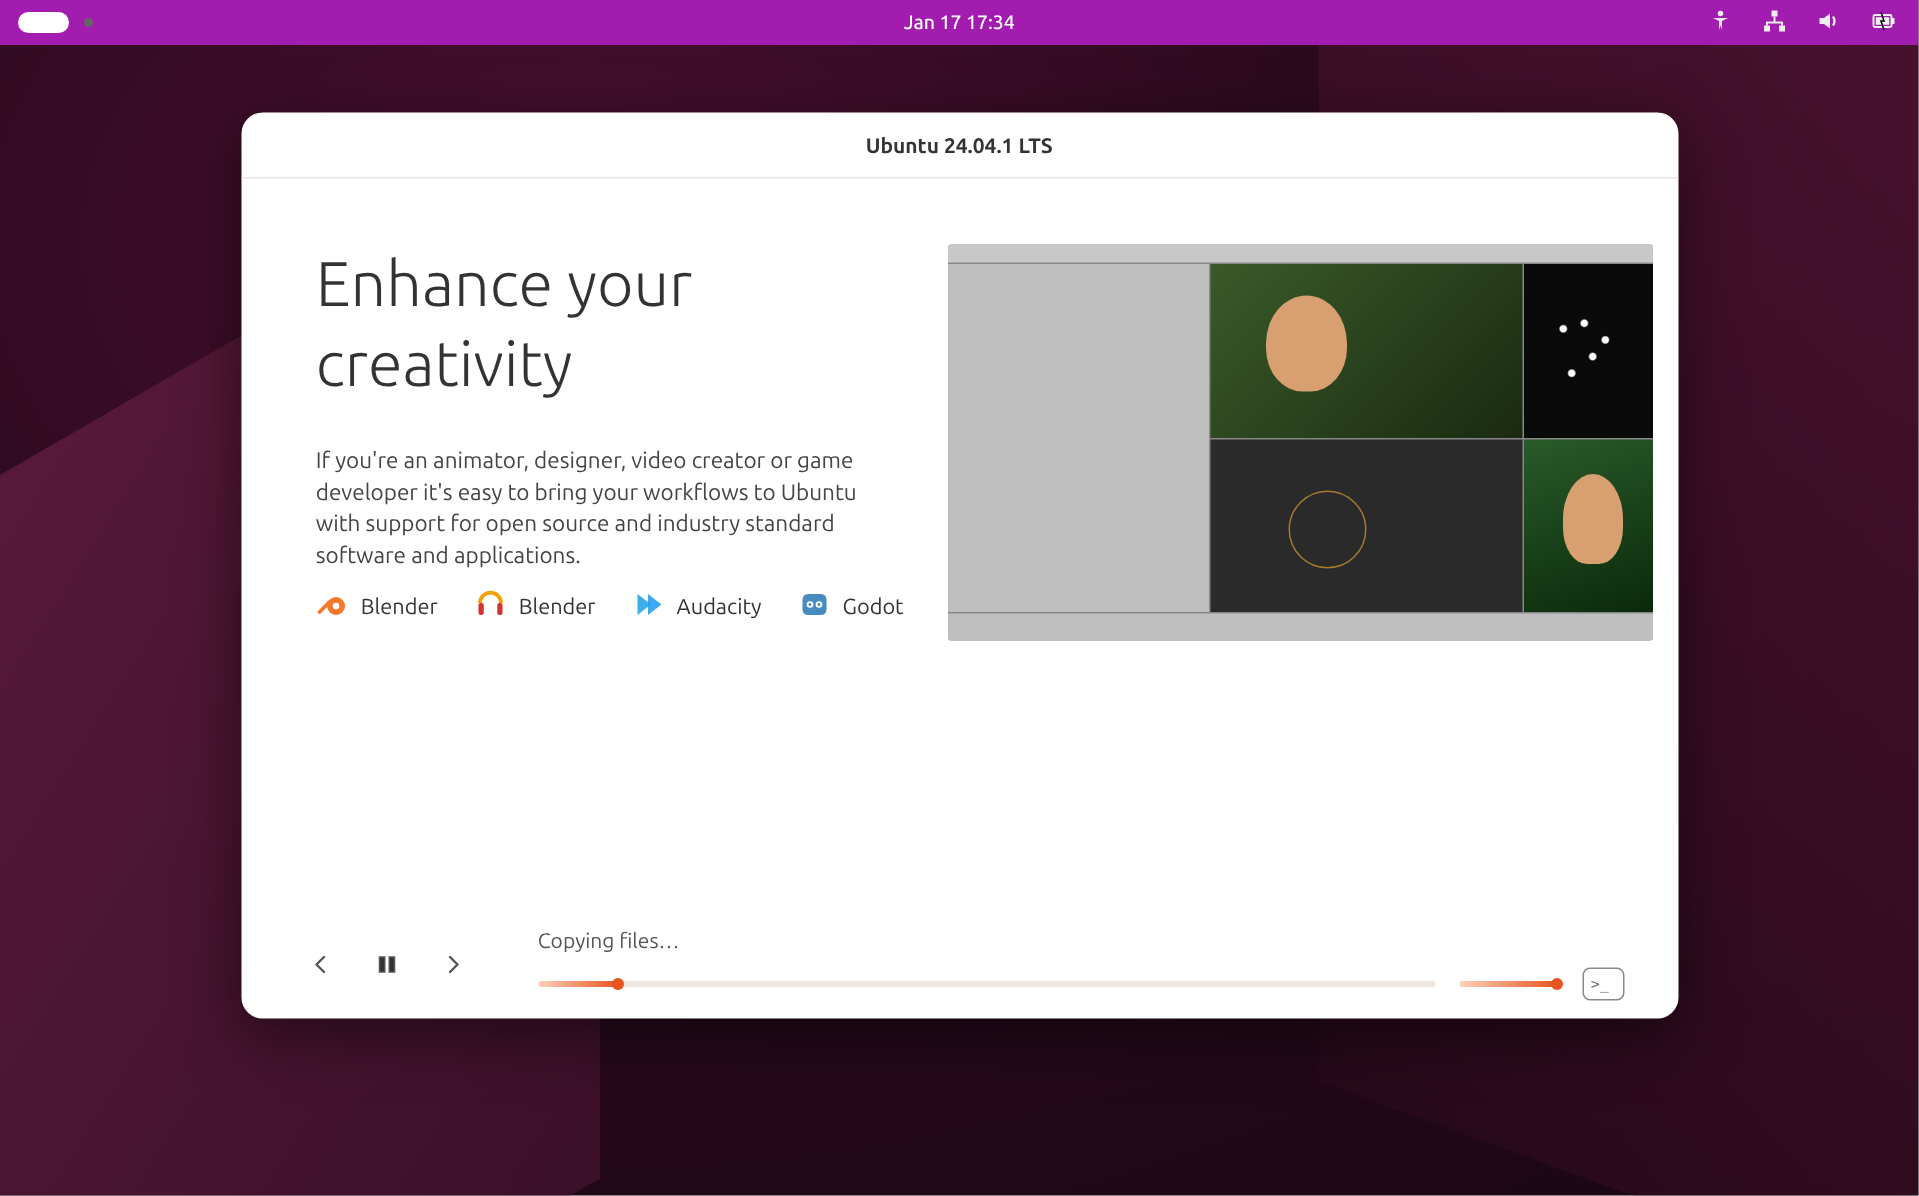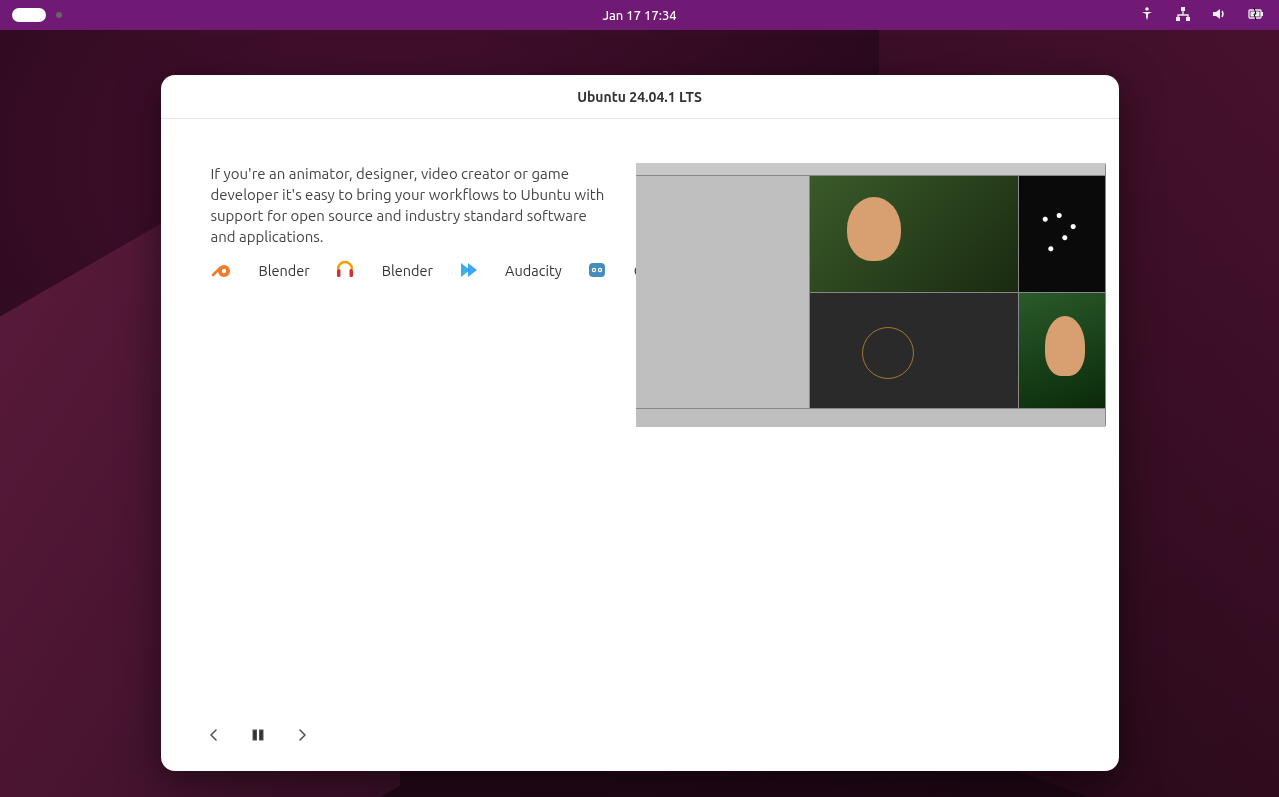--- a/index.html
+++ b/index.html
@@ -4,53 +4,53 @@
 <style>
   * { box-sizing: border-box; margin: 0; padding: 0; }
   html, body { width: 1279px; height: 797px; overflow: hidden; font-family: Ubuntu, "Segoe UI", sans-serif; }
   body {
     background: radial-gradient(ellipse at 30% 20%, #4a1030 0%, #2c0a1e 40%, #1a0612 100%);
     position: relative;
   }
   
   .topbar {
     position: absolute; top: 0; left: 0; right: 0; height: 30px;
-    background: #701a75; color: #fff; display: flex; align-items: center;
+    background: #a21caf; color: #fff; display: flex; align-items: center;
     font-size: 13px; font-weight: 500;
   }
   .topbar .left { display: flex; align-items: center; gap: 10px; padding-left: 12px; }
   .pill { width: 34px; height: 14px; background: #fff; border-radius: 7px; }
   .dot { width: 6px; height: 6px; background: #666; border-radius: 50%; }
   .topbar .center { position: absolute; left: 50%; transform: translateX(-50%); }
   .topbar .right { margin-left: auto; display: flex; align-items: center; gap: 20px; padding-right: 14px; }
   .topbar .right svg { fill: #eee; }
   
   .wall { position: absolute; inset: 30px 0 0 0; overflow: hidden; }
   .tri1 { position: absolute; left: -100px; top: 200px; width: 500px; height: 700px;
           background: linear-gradient(135deg, #5a1a3a 0%, #3a1028 100%);
           transform: skewY(-30deg); }
   .tri2 { position: absolute; right: -200px; top: -100px; width: 600px; height: 900px;
           background: linear-gradient(225deg, #6a1a42 0%, #2a0a1a 100%);
           transform: skewY(20deg); opacity: 0.6; }
   
   .window {
     position: absolute; top: 75px; left: 50%; transform: translateX(-50%);
-    width: 958px; height: 696px; background: #fff; border-radius: 14px;
+    width: 958px; height: 604px; background: #fff; border-radius: 14px;
     box-shadow: 0 10px 40px rgba(0,0,0,.5); display: flex; flex-direction: column;
     overflow: hidden;
     justify-content: flex-end;
   }
   .titlebar { height: 44px; display: flex; align-items: center; justify-content: center;
               border-bottom: 1px solid #e5e5e5; font-size: 14px; font-weight: 600; color: #333; }
   .content { flex: 1; padding: 44px 50px 0 50px; display: flex; gap: 30px; }
   .leftcol { width: 395px; }
   .heading { font-size: 42px; font-weight: 300; color: #333; line-height: 1.25; margin-bottom: 28px; }
   .desc { font-size: 15px; color: #444; line-height: 1.4; margin-bottom: 12px; }
   .apps { display: flex; gap: 24px; align-items: center; }
-  .app { display: flex; align-items: center; gap: 26px; font-size: 14.5px; color: #333; }
+  .app { display: flex; align-items: center; gap: 8px; font-size: 14.5px; color: #333; }
   .app .ic { width: 22px; height: 22px; display: flex; align-items: center; justify-content: center; }
   .rightcol { flex: 1; }
   .shot { width: 470px; height: 264px; background: #888; border-radius: 2px; overflow: hidden;
           display: grid; grid-template-columns: 1fr 1.2fr 0.5fr; grid-template-rows: 12px 1fr 1fr 18px; gap: 1px; }
   .shot .stb { grid-column: 1 / 4; background: #c8c8c8; }
   .shot .p1 { background: linear-gradient(135deg,#3a5a2a,#1a2a10); position: relative; }
   .shot .p1::after{content:"";position:absolute;left:18%;top:18%;width:54px;height:64px;background:#d8a070;border-radius:50% 50% 45% 45%;}
   .shot .p2 { background: #0a0a0a; position: relative; }
   .shot .p2::before{content:"";position:absolute;inset:18%;background:
     radial-gradient(circle at 20% 30%, #fff 2px, transparent 3px),
@@ -125,20 +125,21 @@
 <div class="wall">
   <div class="tri1"></div>
     <div class="tri2"></div>
 </div>
 
 <div class="window">
   <div class="titlebar">Ubuntu 24.04.1 LTS</div>
 
   <div class="content">
     <div class="leftcol">
+      <h1 class="heading">Enhance your creativity</h1>
       <p class="desc">If you're an animator, designer, video creator or game developer it's easy to bring your workflows to Ubuntu with support for open source and industry standard software and applications.</p>
       <div class="apps">
         <div class="app">
           <span class="ic">
             <svg width="22" height="22" viewBox="0 0 22 22">
                 <circle cx="13" cy="12" r="6" fill="#f5792a"></circle>
                 <circle cx="13" cy="12" r="2.2" fill="#fff"></circle>
                 <path d="M2 16 L9 9" stroke="#f5792a" stroke-width="2.5" stroke-linecap="round"></path>
               </svg>
           </span>
@@ -201,14 +202,28 @@
           <rect x="1" y="1" width="3.5" height="10" fill="#333"></rect>
           <rect x="7.5" y="1" width="3.5" height="10" fill="#333"></rect>
         </svg>
     </button>
     <button class="navbtn">
       <svg width="14" height="14" viewBox="0 0 14 14" fill="none">
           <path d="M5 2 L10 7 L5 12" stroke-width="1.6" stroke-linecap="round" stroke-linejoin="round"></path>
         </svg>
     </button>
 
+    <div class="progress-wrap">
+      <div class="progress-label">Copying files…</div>
+      <div class="progress-row">
+        <div class="bar">
+          <div class="fill" id="fill1" style="width: 9%;"></div>
+            <div class="dot" id="dot1" style="left: 9%;"></div>
+        </div>
+        <div class="bar" style="flex:0.11">
+          <div class="fill" id="fill2" style="width: 99%;"></div>
+            <div class="dot" id="dot2" style="left: 99%;"></div>
+        </div>
+        <div class="termbtn"></div>
+      </div>
+    </div>
   </div>
 </div>
 
 </body></html>

